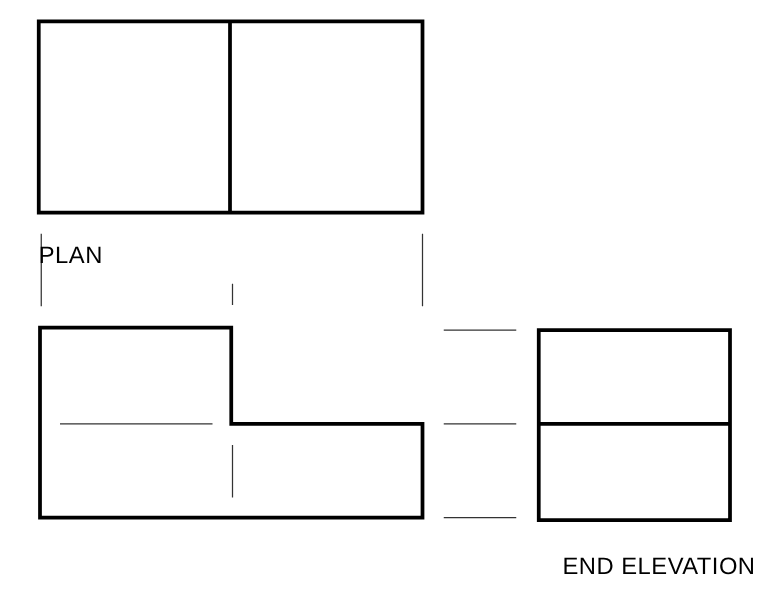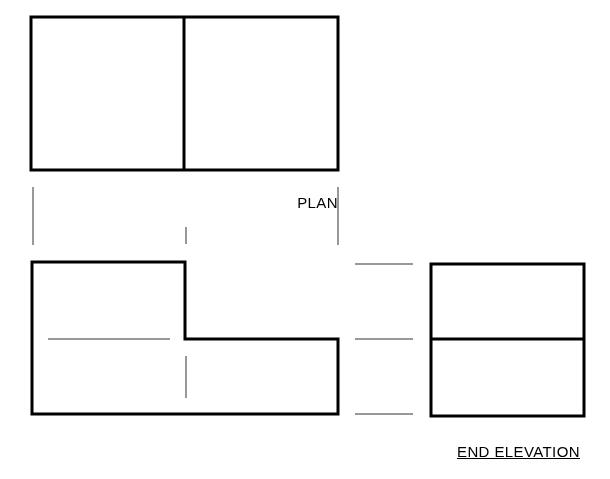--- a/index.html
+++ b/index.html
@@ -19,30 +19,30 @@
     background: #ffffff;
     overflow: hidden;
   }
   .drawing-svg {
     position: absolute;
     left: 0;
     top: 0;
   }
   .view-label {
     position: absolute;
-    text-align: right;
-    font-size: 15px;
+    text-align: left;
+    font-size: 19px;
     letter-spacing: 0.4px;
     color: #000000;
     white-space: nowrap;
     line-height: 1.1;
   }
   .plan-label   { left: 31px;  top: 195px; width: 307px; }
   .front-label  { left: 32px;  top: 440px; width: 306px; }
-  .end-label    { left: 427px; top: 444px; width: 153px; text-decoration: underline; }
+  .end-label    { left: 450px; top: 444px; width: 153px; }
 </style>
 </head>
 <body>
 
 <div class="canvas">
   <svg id="drawing-svg" class="drawing-svg" width="610" height="479" viewBox="0 0 610 479">
       <polygon points="31,17 338,17 338,170 31,170" fill="none" stroke="#000000" stroke-width="3" stroke-linejoin="miter"></polygon>
       <line x1="184" y1="17" x2="184" y2="170" stroke="#000000" stroke-width="3"></line>
       <polygon points="32,262 185,262 185,339 338,339 338,414 32,414" fill="none" stroke="#000000" stroke-width="3" stroke-linejoin="miter"></polygon>
       <line x1="48" y1="339" x2="170" y2="339" stroke="#333333" stroke-width="1"></line>

